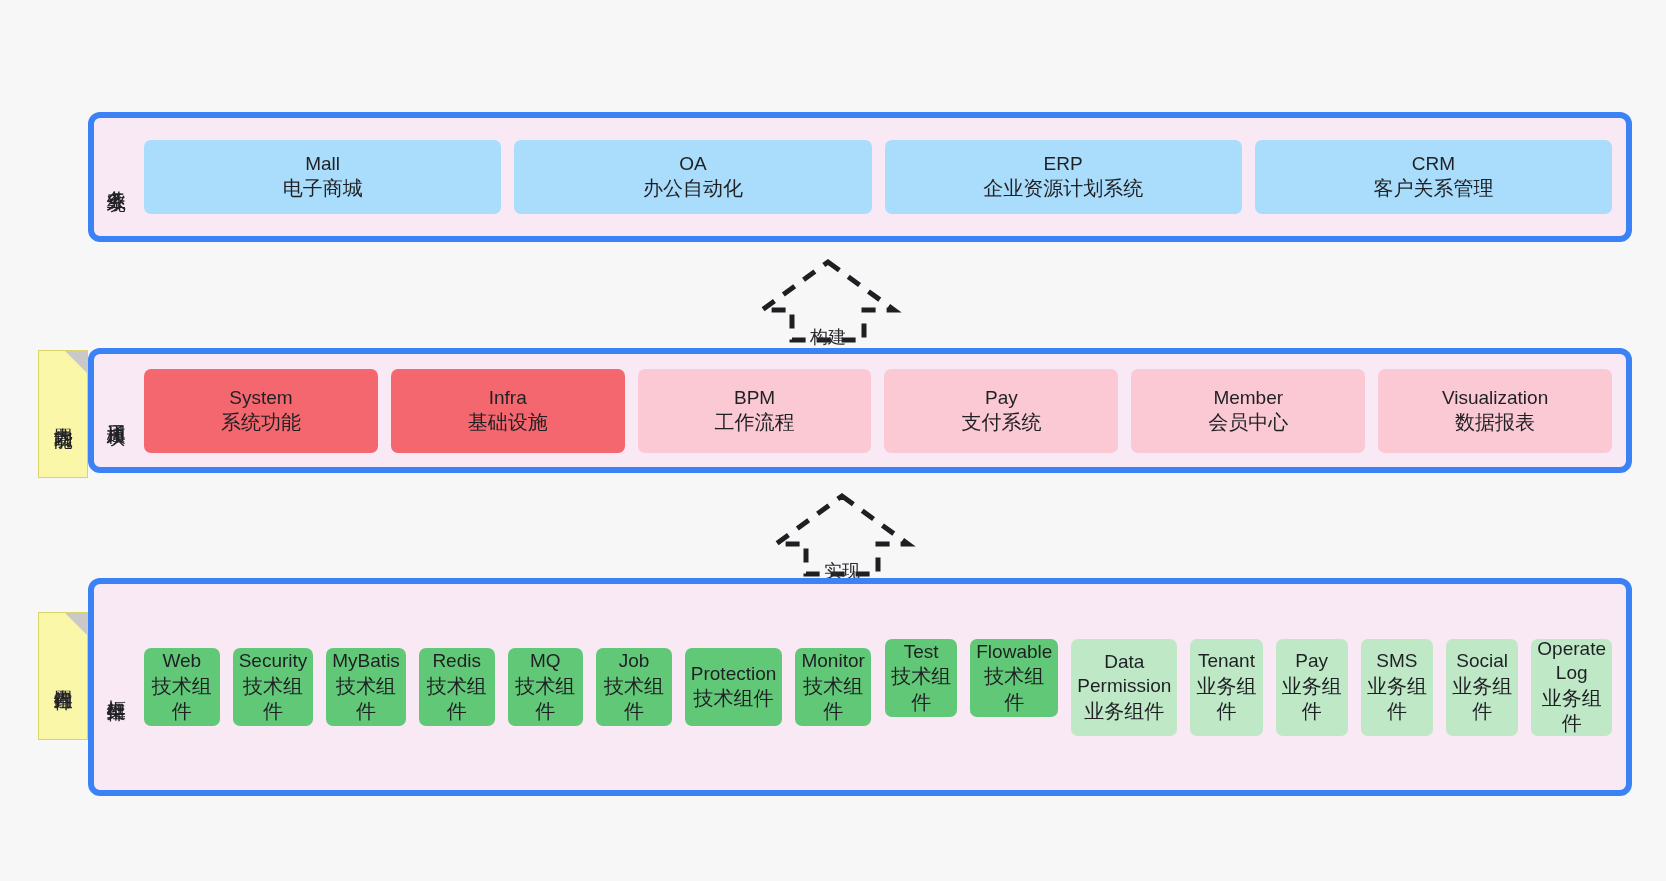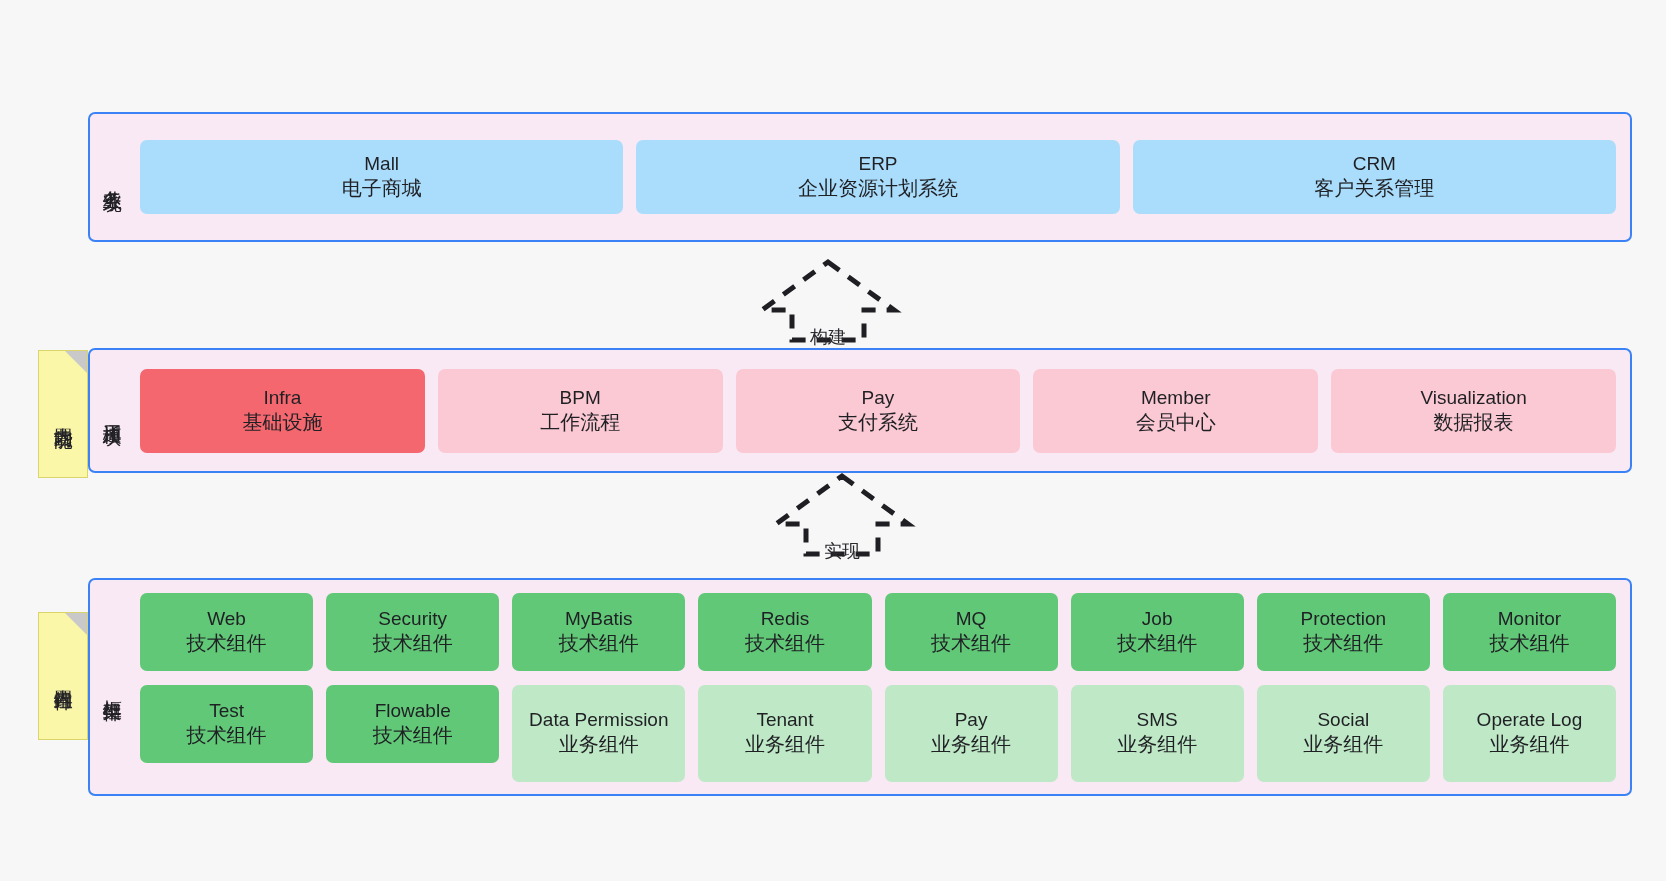--- a/index.html
+++ b/index.html
@@ -17,22 +17,22 @@
 
   .canvas {
     position: absolute;
     inset: 0;
   }
 
   
   .layer {
     position: absolute;
     background: #f9e9f4;
-    border: 2px solid #3b82f6;
-    border-radius: 7px;
+    border: 6px solid #3b82f6;
+    border-radius: 12px;
     box-sizing: border-box;
     display: flex;
     align-items: stretch;
   }
   .layer-title {
     flex: 0 0 auto;
     width: 44px;
     display: flex;
     align-items: center;
     justify-content: center;
@@ -47,21 +47,21 @@
   }
   .layer-body {
     flex: 1 1 auto;
     display: flex;
     align-items: center;
     justify-content: space-between;
     padding: 0 14px 0 6px;
     gap: 13px;
   }
   .layer-body.two-rows {
-    flex-direction: column;
+    flex-direction: row;
     justify-content: center;
     gap: 14px;
     padding: 10px 14px 10px 6px;
   }
   .row {
     display: flex;
     align-items: stretch;
     justify-content: space-between;
     gap: 13px;
     width: 100%;
@@ -135,36 +135,40 @@
     left: 0;
     width: 100%;
     text-align: center;
     font-size: 18px;
     color: #2a2a2e;
     background: transparent;
     margin-top: 31px;
   }
   #arrow-build      { left: 758px; top: 258px; width: 140px; height: 84px; }
   #arrow-build .arrow-label { top: 36px; }
-  #arrow-implement  { left: 772px; top: 472px; width: 140px; height: 84px; }
+  #arrow-implement  { left: 772px; top: 492px; width: 140px; height: 84px; }
   #arrow-implement .arrow-label { top: 36px; }
 </style>
 </head>
 <body>
 
 <div class="canvas">
 
   <div class="layer" id="layer-business">
     <div class="layer-title">业务系统</div>
     <div class="layer-body">
       <div class="card blue">
         <span>Mall</span>
         <span class="sub">电子商城</span>
       </div>
       <div class="card blue">
+        <span>OA</span>
+        <span class="sub">办公自动化</span>
+      </div>
+      <div class="card blue">
         <span>ERP</span>
         <span class="sub">企业资源计划系统</span>
       </div>
       <div class="card blue">
         <span>CRM</span>
         <span class="sub">客户关系管理</span>
       </div>
     </div>
   </div>
 
@@ -177,20 +181,24 @@
 
   <div class="note" id="note-features">
     <span>内置功能</span>
     <span class="fold"></span>
   </div>
 
   <div class="layer" id="layer-common">
     <div class="layer-title">通用模块</div>
     <div class="layer-body">
       <div class="card red">
+        <span>System</span>
+        <span class="sub">系统功能</span>
+      </div>
+      <div class="card red">
         <span>Infra</span>
         <span class="sub">基础设施</span>
       </div>
       <div class="card pink">
         <span>BPM</span>
         <span class="sub">工作流程</span>
       </div>
       <div class="card pink">
         <span>Pay</span>
         <span class="sub">支付系统</span>

